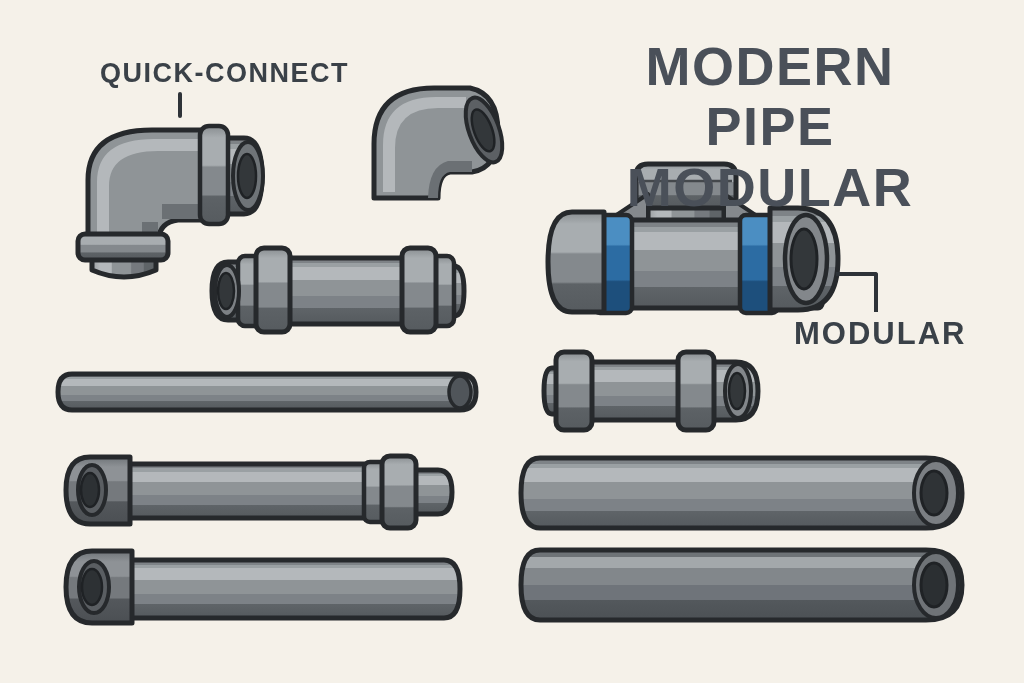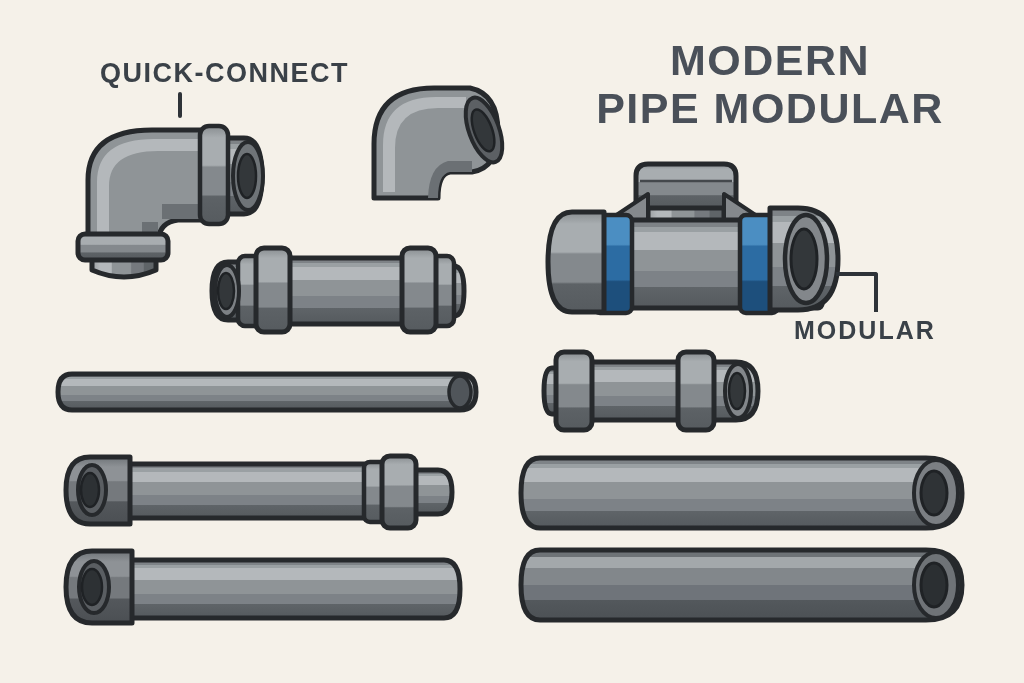--- a/index.html
+++ b/index.html
@@ -6,26 +6,26 @@
   .stage{
     position:relative;width:1024px;height:683px;overflow:hidden;
     font-family:"Liberation Sans",sans-serif;
     text-decoration:underline;
   }
   .label{
     position:absolute;font-weight:700;white-space:nowrap;
     -webkit-font-smoothing:antialiased;
   }
   .label-quick{left:100px;top:58px;font-size:27px;letter-spacing:1.5px;}
-  .label-modular{left:794px;top:316px;font-size:25px;letter-spacing:2px;}
+  .label-modular{left:794px;top:316px;font-size:31px;letter-spacing:2px;}
   .title{
     position:absolute;left:590px;top:36px;width:360px;text-align:center;
     font-weight:800;line-height:1.12;letter-spacing:1.5px;
   }
-  .title .line{font-size:43px;display:block;}
+  .title .line{font-size:54px;display:block;}
   .pointer-vert{
     position:absolute;left:178px;top:92px;width:4px;height:26px;border-radius:2px;
   }
   .pointer-bracket{
     position:absolute;left:836px;top:272px;width:38px;height:36px;
     border-top:4px solid;border-right:4px solid;border-radius:0 3px 0 0;
   }
   svg{position:absolute;left:0;top:0;}
 </style>
 </head>

